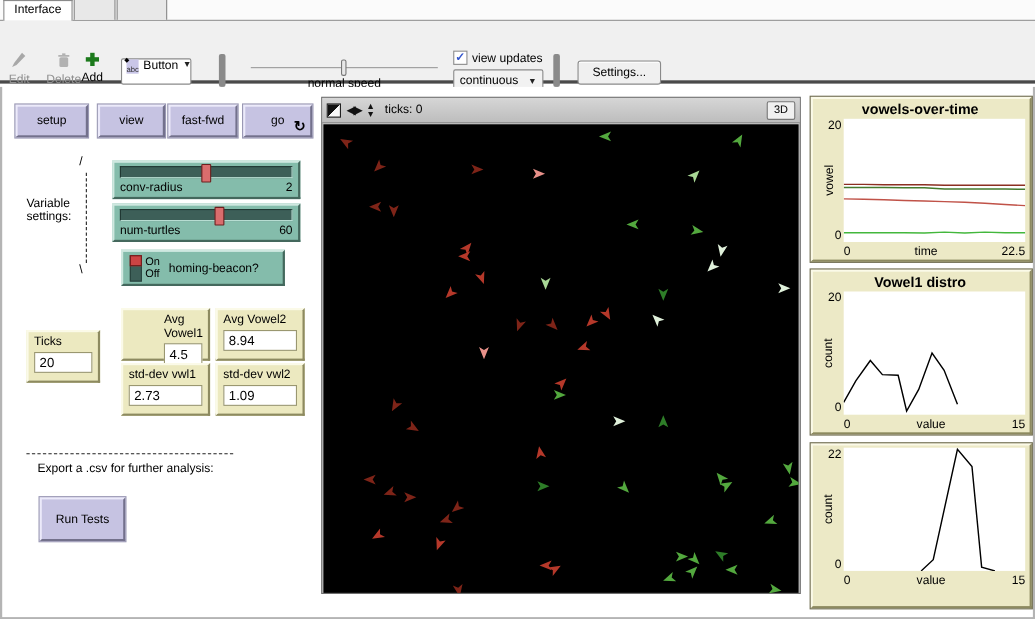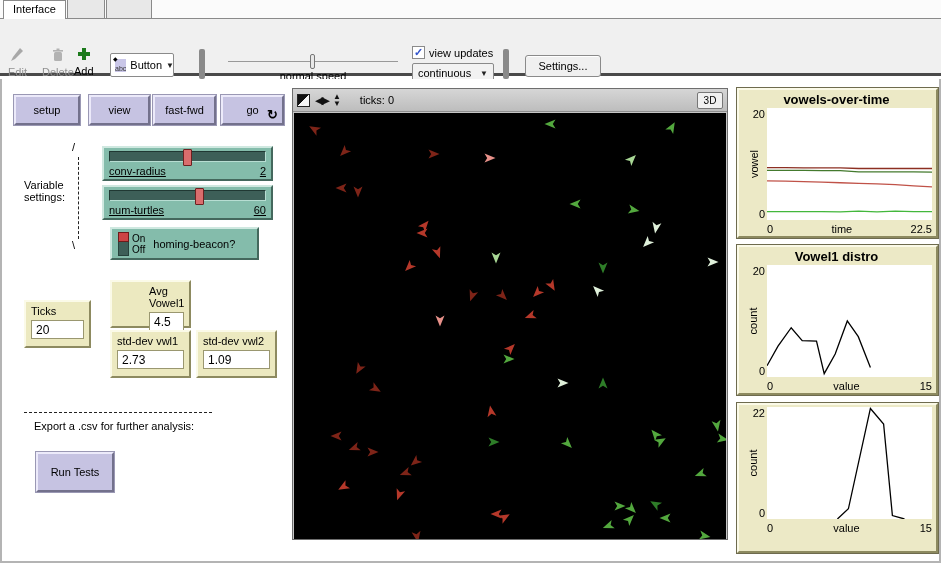--- a/index.html
+++ b/index.html
@@ -11,21 +11,21 @@
   .tabstrip { position:absolute; left:0; top:0; width:941px; height:19px; background:#fbfbfb; border-bottom:1px solid #8a8a8a; display:flex; align-items:flex-end; padding-left:3px; }
   .tab { padding:2px 9px 18px 9px; border:1px solid #8a8a8a; border-bottom:none; background:#e8e8e8; margin-right:1px; cursor:default; }
   .tab.active { background:#fff; position:relative; top:1px; padding-bottom:4px; }
 
   
   .toolbar { position:absolute; left:0; top:19px; width:941px; height:57px; background:#f0f0f0; border-bottom:3px solid #4a4a4a; }
   .tool { position:absolute; display:flex; flex-direction:column; align-items:center; color:#909090; }
   .tool .lbl { margin-top:3px; }
   .tool.enabled { color:#000; }
   .vsep { position:absolute; width:6px; height:30px; background:#8a8a8a; border-radius:2px; }
-  .widget-dd { position:absolute; left:110px; top:34px; width:64px; height:24px; background:#fff; border:1px solid #8a8a8a; border-radius:2px; display:flex; align-items:center; padding:0 4px; gap:4px; }
+  .widget-dd { position:absolute; left:110px; top:34px; width:64px; height:24px; background:#fff; border:1px solid #8a8a8a; border-radius:2px; display:flex; align-items:flex-start; padding:0 4px; gap:4px; }
   .abc-chip { position:relative; width:16px; height:13px; background:#c9c6e8; font-size:7px; display:flex; align-items:flex-end; justify-content:center; color:#333; }
   .abc-chip:before { content:"◆"; position:absolute; left:-2px; top:-4px; font-size:6px; color:#000; }
   .dd-arrow { margin-left:auto; font-size:8px; color:#222; }
   .speed { position:absolute; left:228px; top:30px; width:170px; }
   .speed .track { position:relative; height:1px; background:#999; margin-top:12px; }
   .speed .knob { position:absolute; left:48%; top:-7px; width:5px; height:15px; background:#e8e8e8; border:1px solid #777; border-radius:2px; }
   .speed .lbl { text-align:center; margin-top:8px; color:#000; }
   .updates { position:absolute; left:412px; top:27px; }
   .cbrow { display:flex; align-items:center; gap:4px; color:#000; }
   .cb { width:13px; height:13px; background:#fff; border:1px solid #8a8a8a; font-size:11px; line-height:11px; color:#3355cc; font-weight:bold; text-align:center; }
@@ -36,21 +36,21 @@
   .main { position:absolute; left:0; top:79px; width:941px; height:484px; background:#fff; border-left:2px solid #b4b4b4; border-right:2px solid #b4b4b4; border-bottom:2px solid #b4b4b4; }
 
   
   .nl-btn { position:absolute; background:#c6c3e2; border-top:2px solid #eceafa; border-left:2px solid #eceafa; border-bottom:2px solid #73718c; border-right:2px solid #73718c; outline:1px solid #9a98b4; display:flex; align-items:center; justify-content:center; color:#000; }
   .go-loop { position:absolute; right:4px; bottom:3px; font-size:13px; font-weight:bold; line-height:11px; }
 
   
   .nl-slider { position:absolute; background:#84bcab; border-top:2px solid #cfe8e0; border-left:2px solid #cfe8e0; border-bottom:2px solid #44685d; border-right:2px solid #44685d; padding:3px 5px 2px 5px; }
   .nl-slider .groove { position:relative; height:11px; background:#3d5f58; border-top:1px solid #203833; border-left:1px solid #203833; border-bottom:1px solid #b7ddd2; border-right:1px solid #b7ddd2; }
   .nl-slider .knob { position:absolute; top:-3px; width:9px; height:17px; background:#d96d6d; border:1px solid #6d2020; border-radius:1px; }
-  .nl-slider .row { display:flex; justify-content:space-between; margin-top:3px; color:#000;text-decoration:underline; }
+  .nl-slider .row { display:flex; justify-content:space-between; margin-top:3px; color:#000; }
 
   
   .nl-switch { position:absolute; background:#84bcab; border-top:2px solid #cfe8e0; border-left:2px solid #cfe8e0; border-bottom:2px solid #44685d; border-right:2px solid #44685d; display:flex; align-items:center; padding:2px 6px; }
   .toggle { position:relative; width:11px; height:24px; background:#3d5f58; border:1px solid #26423c; margin-right:3px; }
   .toggle .cap { position:absolute; left:-1px; top:-1px; width:11px; height:10px; background:#cc4444; border:1px solid #6d1a1a; }
   .onoff { display:flex; flex-direction:column; font-size:10px; line-height:11px; margin-right:8px; }
 
   
   .monitor { position:absolute; background:#ece9c0; border-top:2px solid #fbfae8; border-left:2px solid #fbfae8; border-bottom:2px solid #8d8a60; border-right:2px solid #8d8a60; padding:3px 5px; }
   .monitor .mlabel { margin-bottom:3px; }
@@ -59,21 +59,21 @@
   .note { position:absolute; color:#000; }
   .dashline { position:absolute; border-top:1px dashed #222; }
   .vdash { position:absolute; border-left:1px dashed #222; }
 
   
   .world { position:absolute; left:290px; top:9px; width:436px; height:452px; border:1px solid #6e6e6e; background:#c6c6c6; }
   .world .titlebar { height:23px; display:flex; align-items:center; padding:0 4px; gap:5px; background:linear-gradient(#d6d6d6,#bdbdbd); border-bottom:1px solid #8e8e8e; }
   .icon-halfsq { width:13px; height:13px; border:1px solid #222; background:linear-gradient(135deg,#111 50%,#f8f8f8 50%); }
   .icon-lr { font-size:11px; letter-spacing:-2px; color:#111; }
   .icon-ud { display:flex; flex-direction:column; font-size:8px; line-height:7px; color:#111; }
-  .ticks-counter { margin-left:14px; color:#000; }
+  .ticks-counter { margin-left:4px; color:#000; }
   .btn-3d { margin-left:auto; width:26px; height:17px; background:#f0f0f0; border:1px solid #777; border-radius:2px; font-size:10px; text-align:center; line-height:15px; color:#000; }
   .canvas { position:absolute; left:1px; top:24px; width:432px; height:426px; background:#000; }
 
   
   .plot { position:absolute; left:735px; width:201px; background:#ece9c6; border-top:2px solid #fbfae8; border-left:2px solid #fbfae8; border-bottom:2px solid #8d8a60; border-right:2px solid #8d8a60; outline:1px solid #6e6b4e; padding:2px 4px 1px 2px; }
   .plot .ptitle { text-align:center; font-weight:bold; font-size:13px; height:16px; }
   .plot .pgrid { display:grid; grid-template-columns:26px 1fr; grid-template-rows:1fr 15px; }
   .plot .yaxis { position:relative; }
   .plot .ytick-top { position:absolute; right:2px; top:0px; }
   .plot .ytick-bot { position:absolute; right:2px; bottom:0px; }
@@ -192,20 +192,24 @@
       <span>homing-beacon?</span>
     </div>
 
     <div class="monitor" style="left:22px; top:221px; width:67px; height:48px;">
       <div class="mlabel">Ticks</div>
       <div class="mvalue">20</div>
     </div>
     <div class="monitor" style="left:108px; top:201px; width:81px; height:48px;padding-left:37px;">
       <div class="mlabel">Avg Vowel1</div>
       <div class="mvalue">4.5</div>
+    </div>
+    <div class="monitor" style="left:194px; top:201px; width:81px; height:48px;">
+      <div class="mlabel">Avg Vowel2</div>
+      <div class="mvalue">8.94</div>
     </div>
     <div class="monitor" style="left:108px; top:251px; width:81px; height:48px;">
       <div class="mlabel">std-dev vwl1</div>
       <div class="mvalue">2.73</div>
     </div>
     <div class="monitor" style="left:194px; top:251px; width:81px; height:48px;">
       <div class="mlabel">std-dev vwl2</div>
       <div class="mvalue">1.09</div>
     </div>
 

